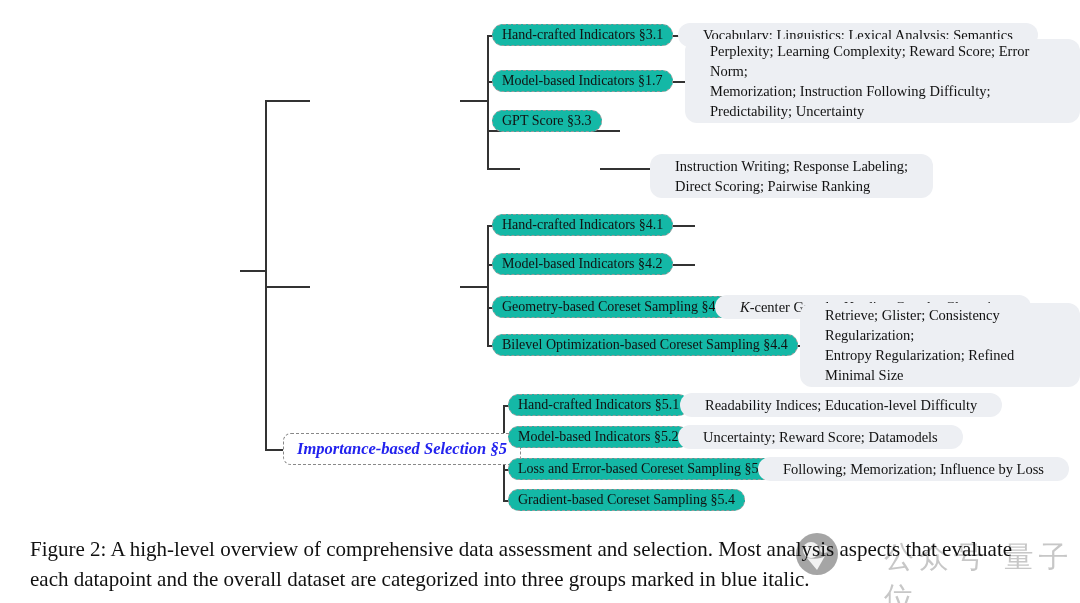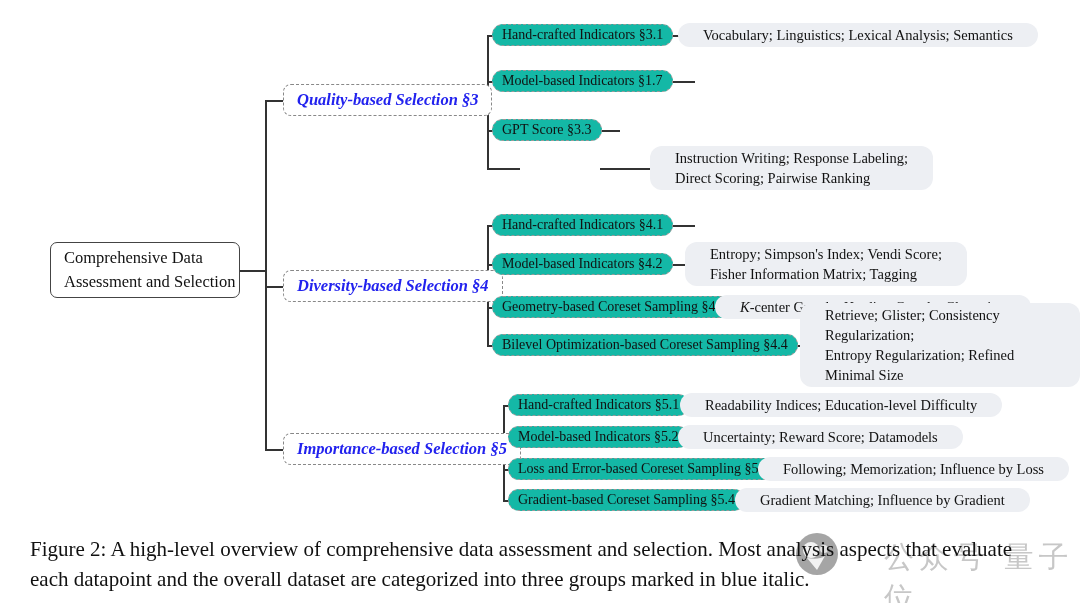--- a/index.html
+++ b/index.html
@@ -66,52 +66,48 @@
   <div class="vline" style="left:503px;top:405px;height:96px"></div>
   <div class="hline" style="left:503px;top:405px;width:33px"></div>
   <div class="hline" style="left:503px;top:437px;width:33px"></div>
   <div class="hline" style="left:503px;top:469px;width:33px"></div>
   <div class="hline" style="left:503px;top:500px;width:33px"></div>
   <div class="hline" style="left:630px;top:405px;width:60px"></div>
   <div class="hline" style="left:630px;top:437px;width:58px"></div>
   <div class="hline" style="left:700px;top:469px;width:68px"></div>
   <div class="hline" style="left:680px;top:500px;width:65px"></div>
 
-  <div class="root-box" style="left:50px;top:270px">Comprehensive Data
-Assessment and Selection</div>
 
-  <div class="branch" style="left:283px;top:100px">Quality-based Selection §3</div>
-  <div class="branch" style="left:283px;top:286px">Diversity-based Selection §4</div>
   <div class="branch" style="left:283px;top:449px">Importance-based Selection §5</div>
 
   <div class="node" style="left:492px;top:35px">Hand-crafted Indicators §3.1</div>
   <div class="leaf" style="left:678px;top:35px">Vocabulary; Linguistics; Lexical Analysis; Semantics</div>
   <div class="node" style="left:492px;top:81px">Model-based Indicators §1.7</div>
-  <div class="node" style="left:492px;top:130px">GPT Score §3.3</div>
-  <div class="leaf" style="left:650px;top:168px">Instruction Writing; Response Labeling;
+  <div class="leaf" style="left:685px;top:81px">Perplexity; Learning Complexity; Reward Score; Error Norm;
+Memorization; Instruction Following Difficulty;
+Predictability; Uncertainty</div>
+  <div class="node" style="left:492px;top:121px">GPT Score §3.3</div>
+  <div class="leaf" style="left:650px;top:176px">Instruction Writing; Response Labeling;
 Direct Scoring; Pairwise Ranking</div>
 
   <div class="node" style="left:492px;top:225px">Hand-crafted Indicators §4.1</div>
   <div class="node" style="left:492px;top:264px">Model-based Indicators §4.2</div>
-  <div class="leaf" style="left:685px;top:264px">Entropy; Simpson's Index; Vendi Score;
-Fisher Information Matrix; Tagging</div>
   <div class="node" style="left:492px;top:307px">Geometry-based Coreset Sampling §4.3</div>
   <div class="leaf first-italic" style="left:715px;top:307px">K-center Greedy; Herding Greedy; Clustering</div>
   <div class="node" style="left:492px;top:345px">Bilevel Optimization-based Coreset Sampling §4.4</div>
   <div class="leaf" style="left:800px;top:345px">Retrieve; Glister; Consistency Regularization;
 Entropy Regularization; Refined Minimal Size</div>
 
   <div class="node" style="left:508px;top:405px">Hand-crafted Indicators §5.1</div>
   <div class="leaf" style="left:680px;top:405px">Readability Indices; Education-level Difficulty</div>
   <div class="node" style="left:508px;top:437px">Model-based Indicators §5.2</div>
   <div class="leaf" style="left:678px;top:437px">Uncertainty; Reward Score; Datamodels</div>
   <div class="node" style="left:508px;top:469px">Loss and Error-based Coreset Sampling §5.3</div>
   <div class="leaf" style="left:758px;top:469px">Following; Memorization; Influence by Loss</div>
   <div class="node" style="left:508px;top:500px">Gradient-based Coreset Sampling §5.4</div>
-  <div class="leaf" style="left:735px;top:500px">Gradient Matching; Influence by Gradient</div>
 
   <div class="wm-logo">
     <svg width="44" height="44" viewBox="0 0 44 44">
       <circle cx="22" cy="22" r="21" fill="#8e8e8e" opacity="0.8"></circle>
       <circle cx="16" cy="18" r="8" fill="#ffffff" opacity="0.85"></circle>
       <path d="M12 26 L22 38 L30 24 Q24 28 12 26 Z" fill="#ffffff" opacity="0.85"></path>
       <circle cx="29" cy="17" r="4" fill="#ffffff" opacity="0.7"></circle>
     </svg>
   </div>
   <div class="wm-text">公众号 量子位</div>

